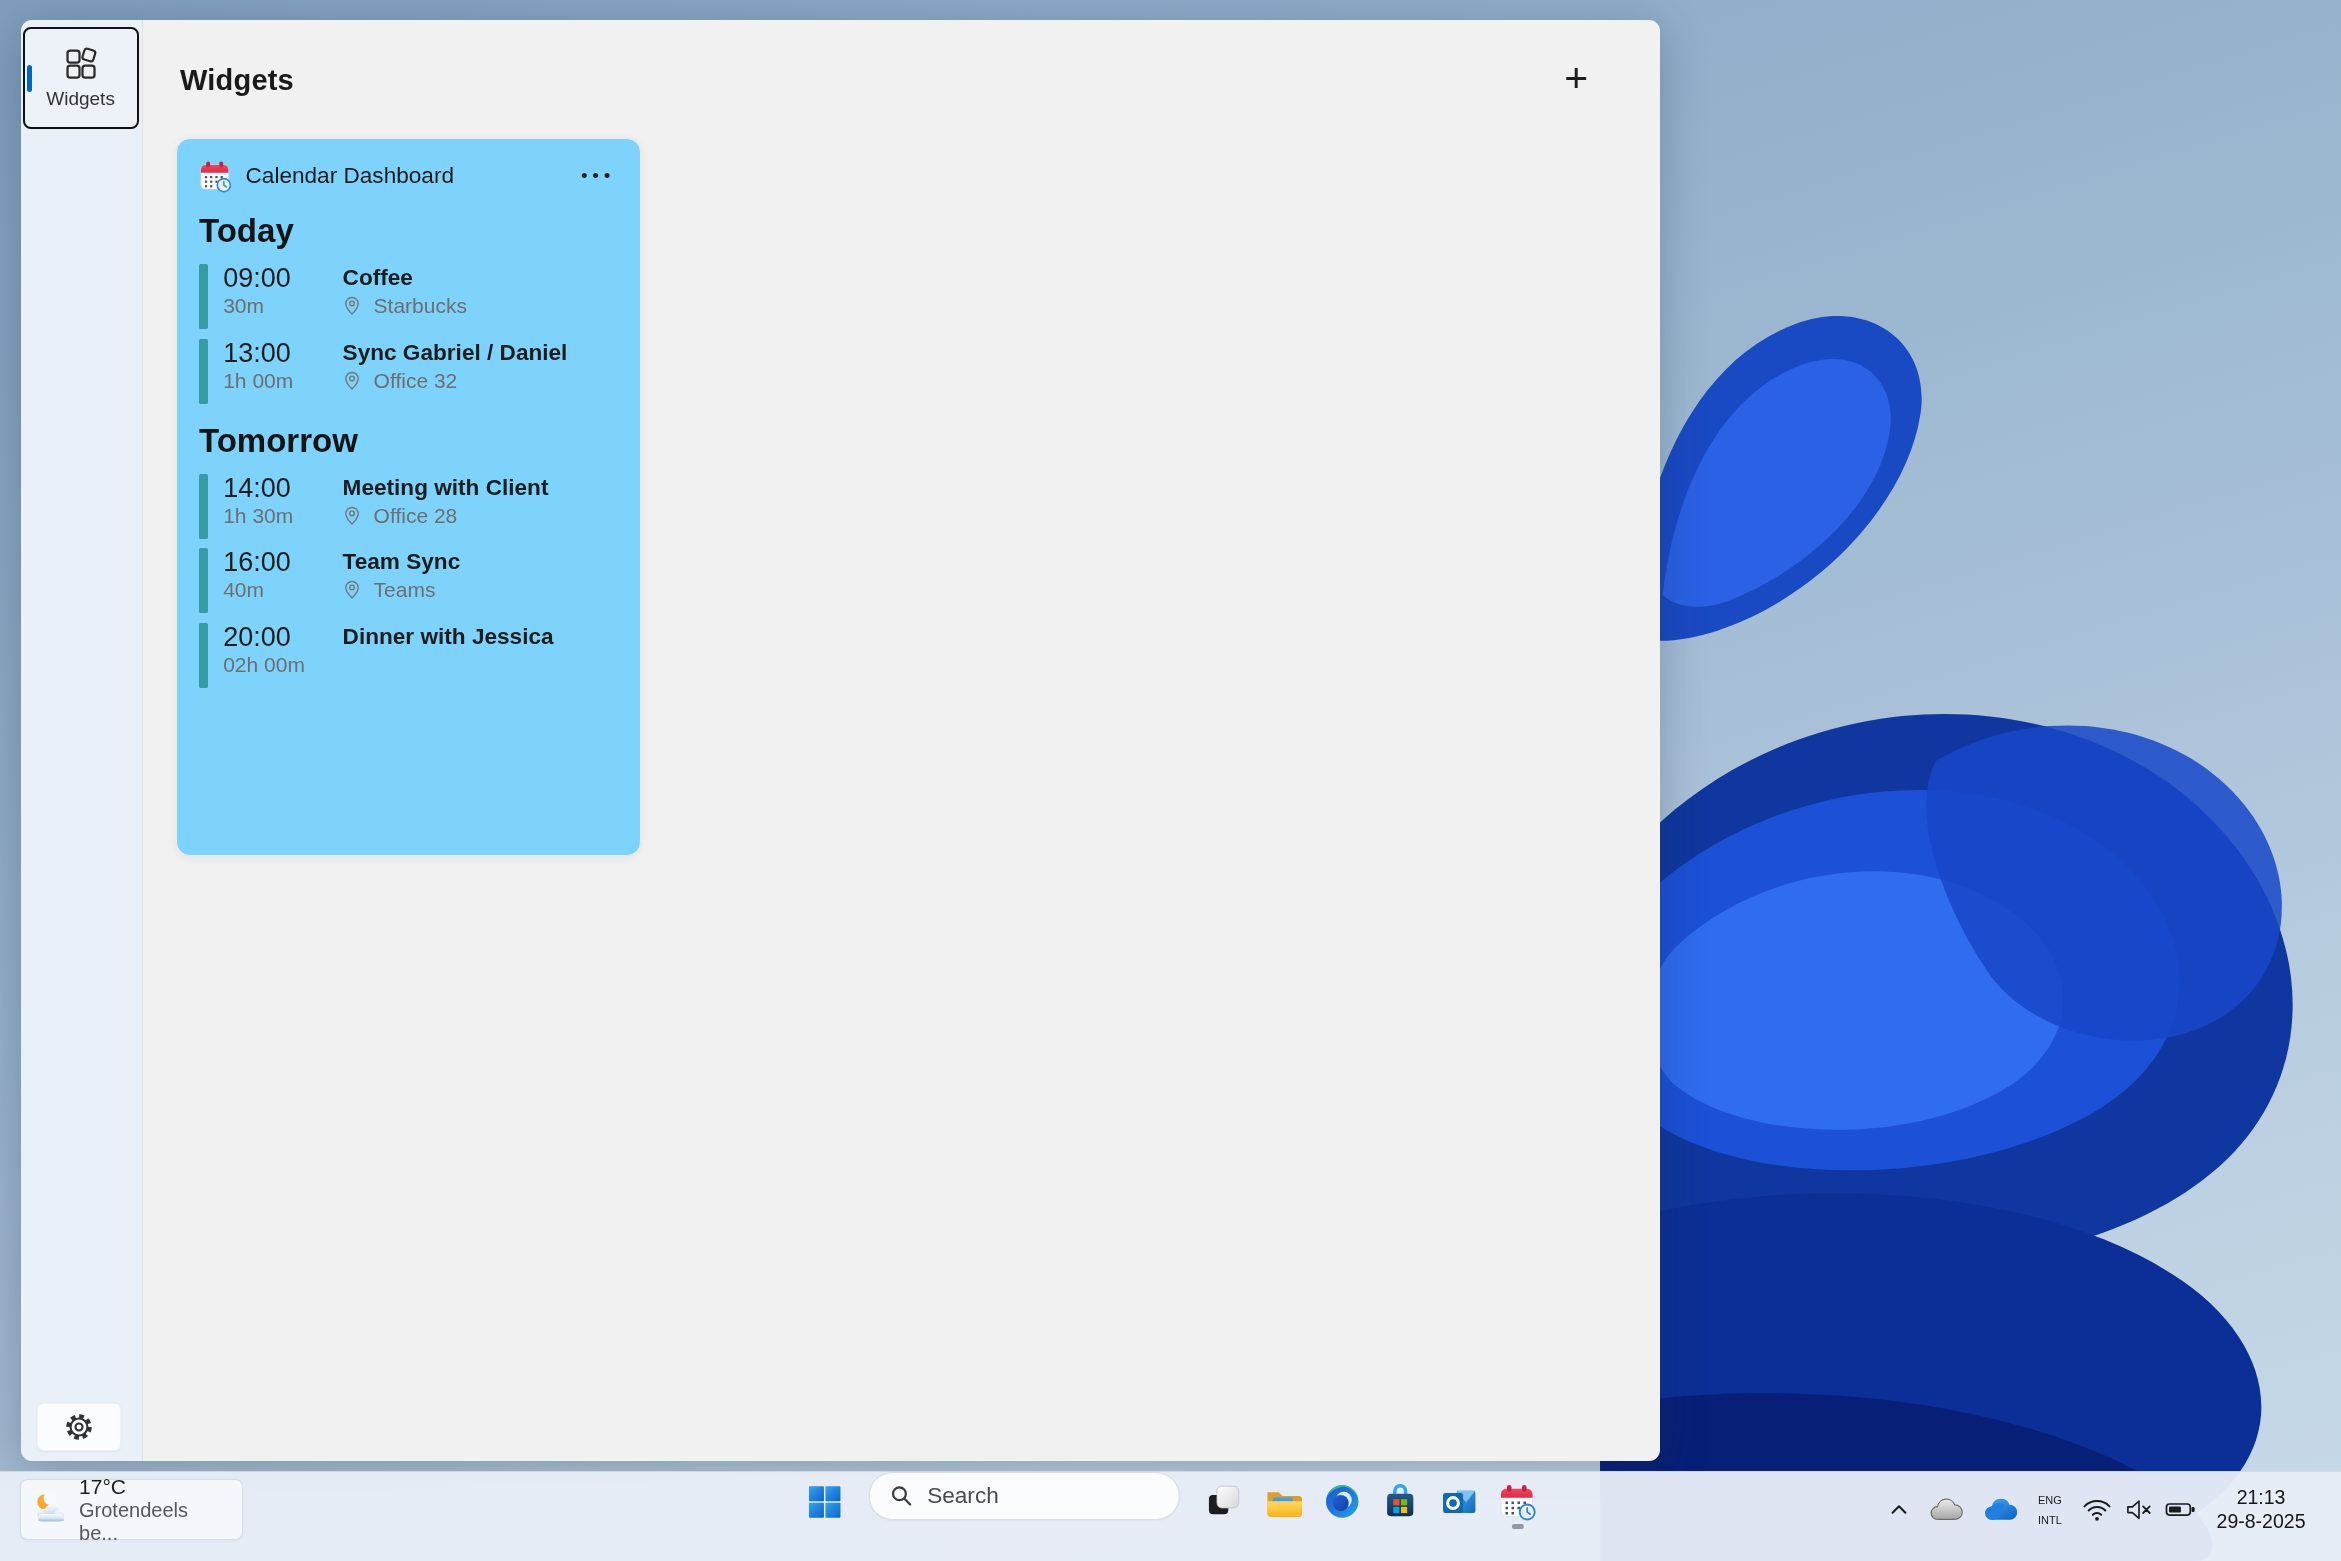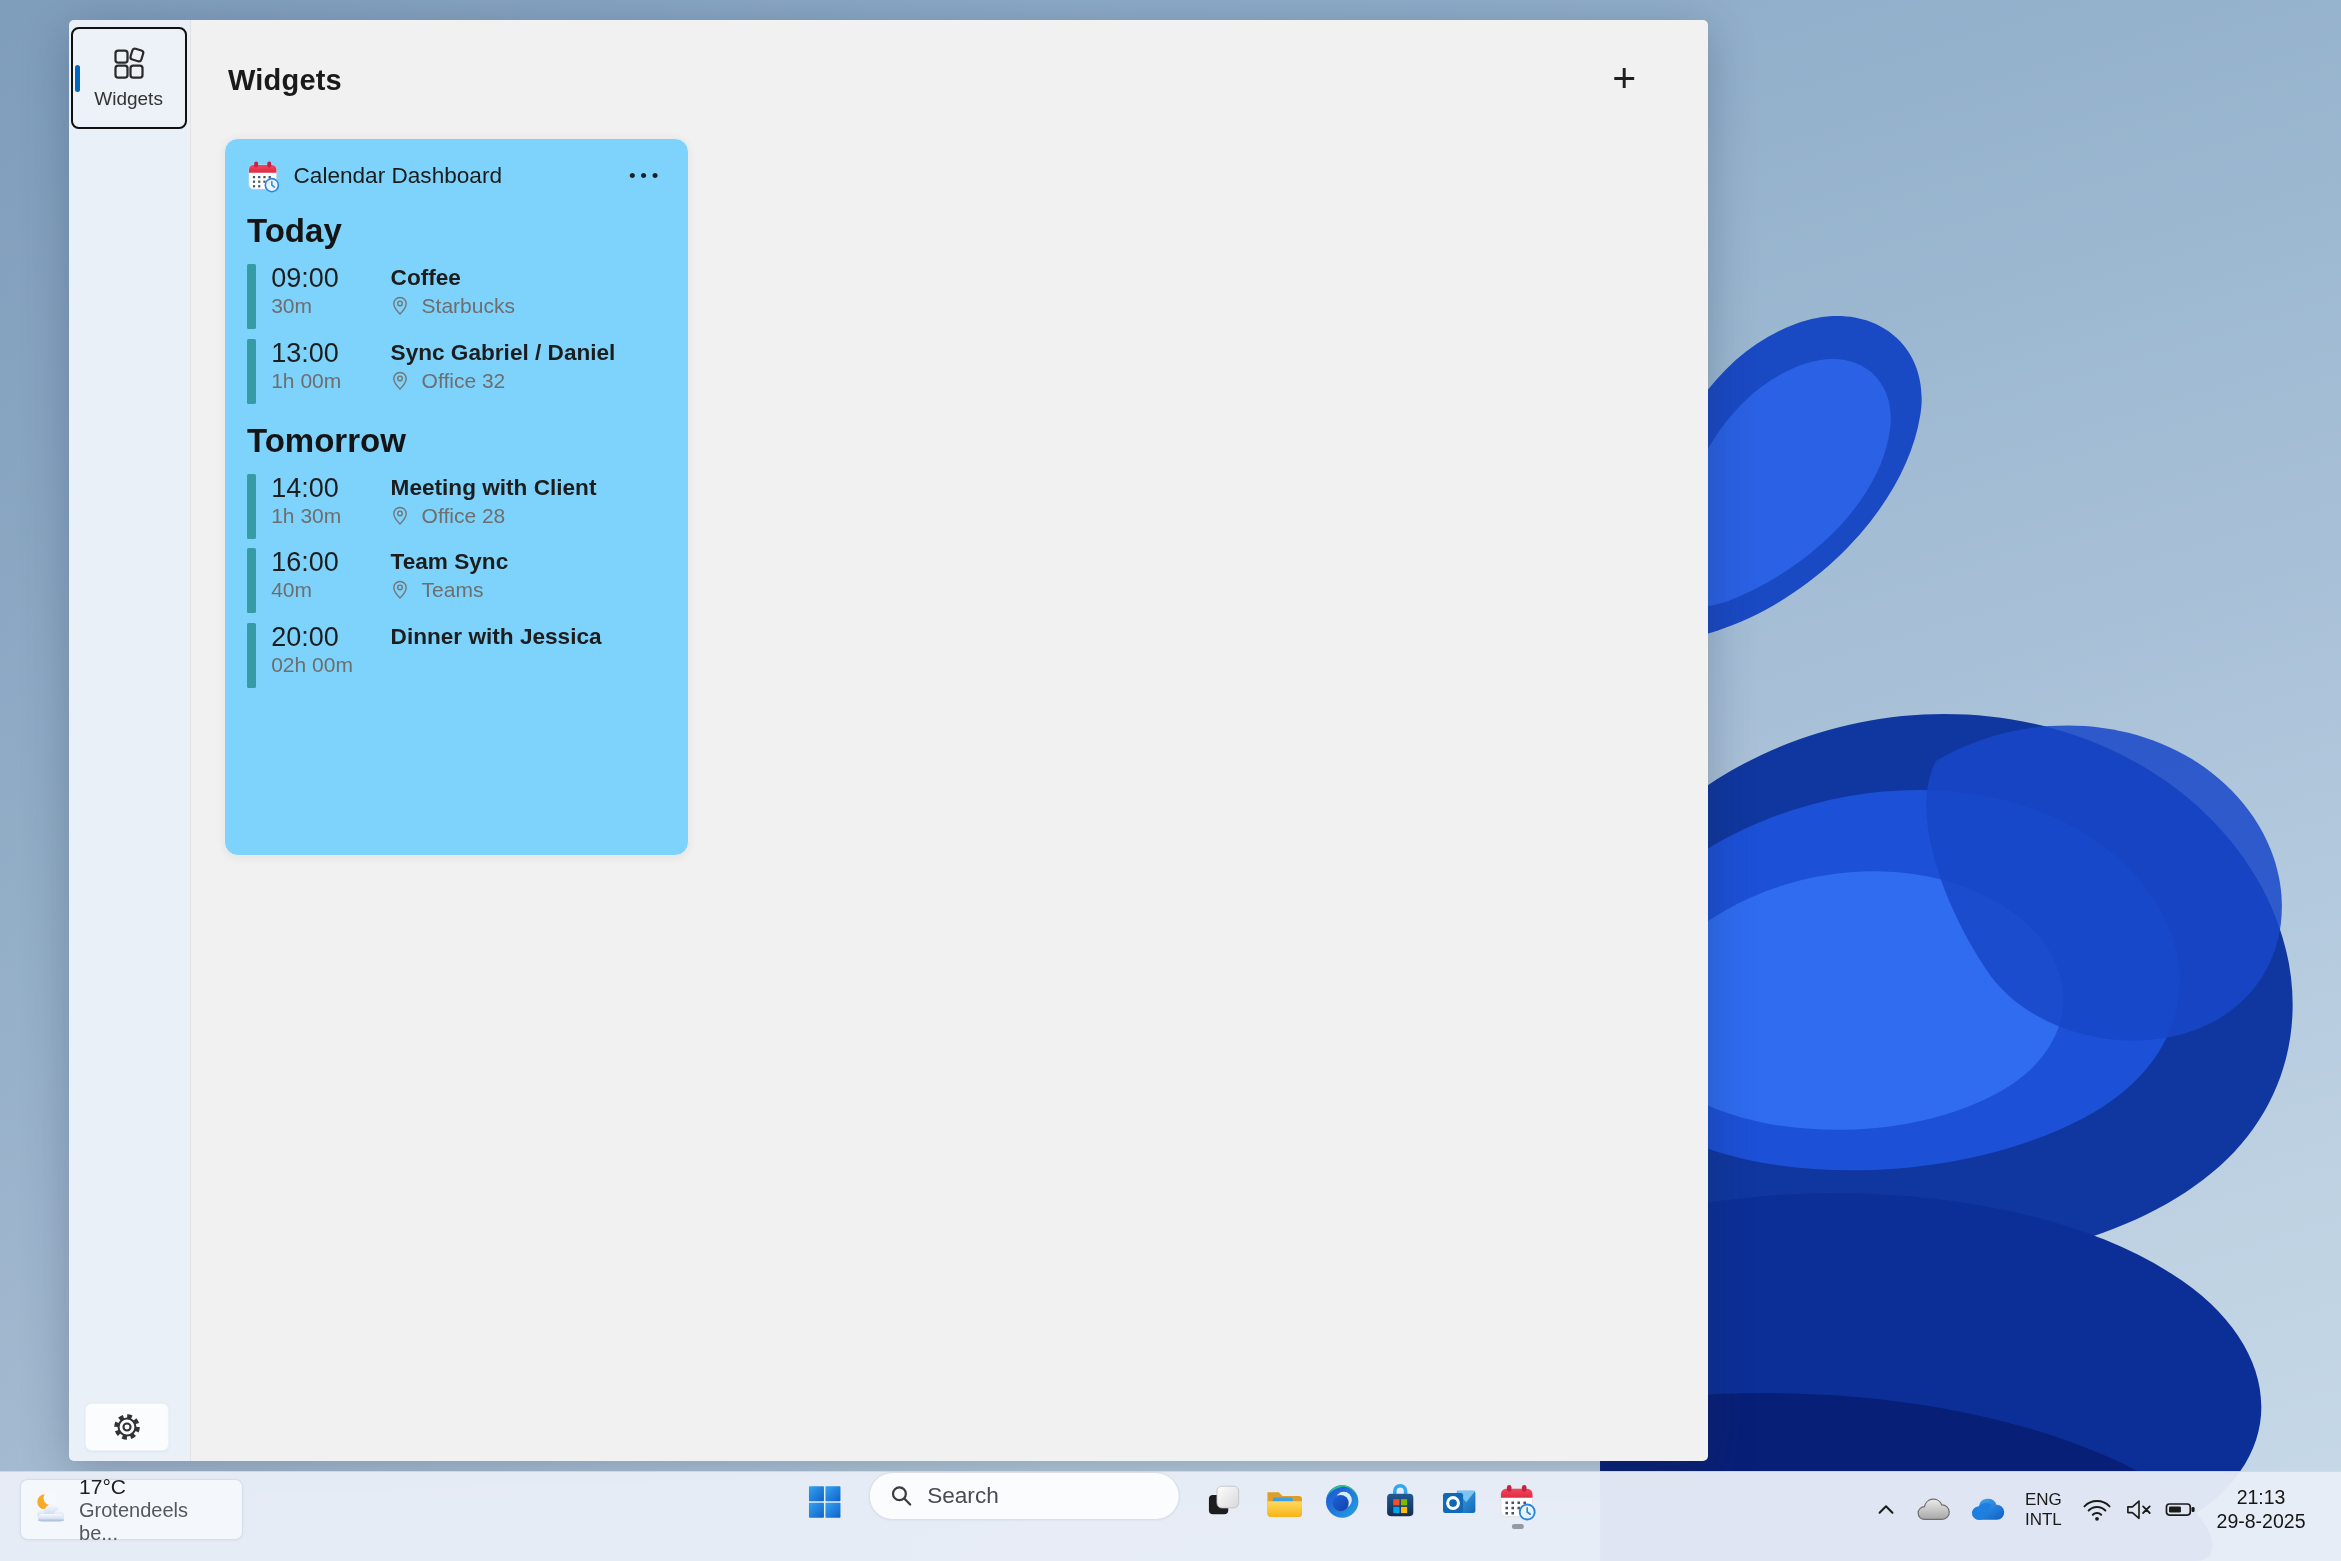--- a/index.html
+++ b/index.html
@@ -10,22 +10,22 @@
   
   .wallpaper { position:absolute; inset:0;
     background:
       linear-gradient(90deg, rgba(80,100,130,.12), rgba(255,255,255,0) 45%),
       linear-gradient(163deg,#86a6c4 0%,#8fadc9 20%,#9cb8d1 40%,#adc4da 62%,#bdd1e2 82%,#c8dae8 100%);
   }
   .bloom { position:absolute; left:1600px; top:0; width:742px; height:1561px; }
 
   
   .panel { position:absolute; left:21px; top:20px; width:1639px; height:1441px;
-    border-radius:5px; overflow:hidden; display:flex;
-    box-shadow:0 9.4px 47px rgba(20,40,70,.28);margin-left:48px; }
+    border-radius:11px; overflow:hidden; display:flex;
+    box-shadow:0 9.4px 47px rgba(20,40,70,.28); }
   .sidebar { width:121px; background:#eaf0f8; position:relative; flex:0 0 auto; }
   .widgets-btn { position:absolute; left:1.6px; top:7px; width:116px; height:102px;
     background:#edf2f8; border:2.3px solid #111; border-radius:7.8px;
     display:flex; flex-direction:column; align-items:center; justify-content:center;
     gap:6.2px; cursor:pointer; }
   .accent-pill { position:absolute; left:2.3px; top:36px; width:5.5px; height:26.5px;
     border-radius:3.1px; background:#0067c0; }
   .widgets-btn .lbl { font-size:19px; color:#333; }
   .settings-btn { position:absolute; left:16.4px; bottom:10px; width:84px; height:48px;
     background:#fafcfe; border:0.8px solid #eef1f6; border-radius:6.2px;
@@ -79,21 +79,21 @@
     border:0.8px solid #d9dee8; display:flex; align-items:center; gap:14px;
     padding:0 20px; margin:0 9.4px; cursor:pointer;
     box-shadow:0 0.8px 2.3px rgba(0,0,0,.05); }
   .search-box span { font-size:22.6px; color:#474b52; }
 
   .tray { position:absolute; right:31px; top:0; height:75px;
     display:flex; align-items:center; gap:9.4px; }
   .tray-btn { border:none; background:none; display:flex; align-items:center;
     justify-content:center; padding:6.2px 5.5px; border-radius:4.7px; cursor:pointer; }
   .lang { display:flex; flex-direction:column; align-items:center; }
-  .lang div { font-size:17px; color:#1b1b1b; line-height:20px; }
+  .lang div { font-size:11px; color:#1b1b1b; line-height:20px; }
   .quick { display:flex; align-items:center; gap:12.5px; }
   .clock { display:flex; flex-direction:column; align-items:center; }
   .clock div { font-size:19.5px; color:#161616; line-height:23.4px; }
 </style>
 </head>
 <body>
 
 <svg width="0" height="0" style="position:absolute">
   <defs>
     <linearGradient id="calRed" x1="0" y1="0" x2="0" y2="1">

